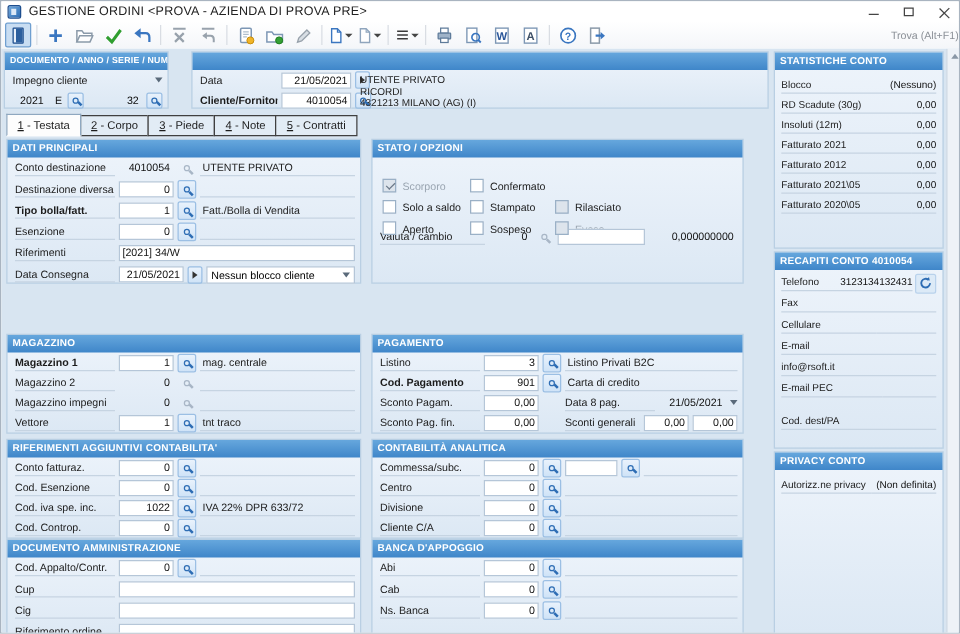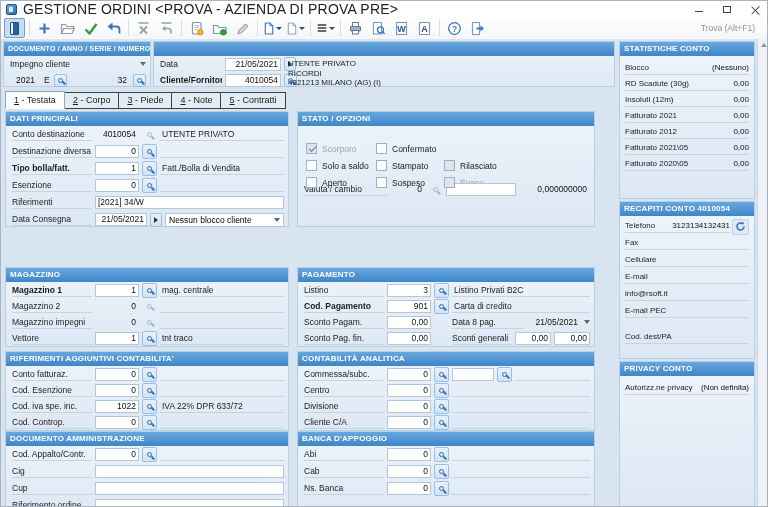--- a/index.html
+++ b/index.html
@@ -4,39 +4,39 @@
 <style>
   * { margin:0; padding:0; box-sizing:border-box; }
   html,body { background:#e8e8e8; }
   body { font-family:"Liberation Sans", sans-serif; }
   .win { position:relative; width:768px; height:507px; background:#fff; overflow:hidden; border:1px solid #a9b4c0; }
 
   
   .titlebar { position:absolute; left:0; top:0; width:768px; height:16px; background:#fff; display:flex; align-items:center; }
   .appicon { width:11px; height:11px; margin-left:5px; border-radius:2px; background:linear-gradient(135deg,#6fa8dc,#2e6db4); border:1px solid #1d4e8f; position:relative; }
   .appicon::after { content:""; position:absolute; left:2px; top:2px; width:4px; height:5px; background:#dce9f7; }
-  .title { font-size:14px; color:#222; margin-left:6px; letter-spacing:0.2px; }
+  .title { font-size:10px; color:#222; margin-left:6px; letter-spacing:0.2px; }
   .wctrls { margin-left:auto; display:flex; height:16px; }
   .wbtn { width:28px; height:16px; display:flex; align-items:center; justify-content:center; }
   .ic-min { width:8px; height:1px; background:#444; margin-top:5px; }
   .ic-max { width:8px; height:7px; border:1px solid #444; }
   .ic-close { position:relative; width:9px; height:9px; }
   .ic-close::before,.ic-close::after { content:""; position:absolute; left:4px; top:0; width:1.4px; height:11px; background:#444; }
   .ic-close::before { transform:rotate(45deg); }
   .ic-close::after { transform:rotate(-45deg); }
 
   
   .toolbar { position:absolute; left:0; top:16px; width:768px; height:22px; background:linear-gradient(#ffffff,#f4f6f9); display:flex; align-items:center; padding-left:2px; }
   .tbtn { width:21px; height:20px; display:flex; align-items:center; justify-content:center; border:1px solid transparent; border-radius:2px; margin:0 1px; }
   .tbtn.act { background:#c8ddf2; border-color:#6f9fd0; }
   .navg { width:9px; height:13px; background:linear-gradient(90deg,#e8f0fa 0 2px,#2c5f9e 2px); border:1px solid #1d4e8f; border-radius:1px; }
   .tsep { width:1px; height:16px; background:#d9dde3; margin:0 3px; }
   .tcaret { width:0; height:0; border-left:3px solid transparent; border-right:3px solid transparent; border-top:3.5px solid #444; margin-left:1px; }
   .tgroup { display:flex; align-items:center; }
-  .findlbl { margin-left:auto; margin-right:14px; font-size:8.5px; color:#8a8f96; }
+  .findlbl { margin-left:auto; margin-right:2px; font-size:8.5px; color:#8a8f96; }
 
   
   .content { position:absolute; left:0; top:38px; width:768px; height:469px; background:#d8e5f1; overflow:hidden; }
 
   .panel { position:absolute; border:1px solid #b9cfe3; background:linear-gradient(#eef4fb,#dce8f4); }
   .phead { height:14px; background:linear-gradient(#66a7dd,#3f86c9); color:#fff; font-size:8px; font-weight:bold; line-height:14px; padding-left:4px; letter-spacing:0.2px; white-space:nowrap; overflow:hidden; }
 
   .r { display:flex; align-items:center; height:17px; padding:0 4px 0 6px; gap:3px; }
   .r16 { height:16px; }
   .l { width:80px; flex:0 0 auto; font-size:8.5px; color:#1c1c1c; border-bottom:1px solid #c6d4e2; height:13px; line-height:12px; white-space:nowrap; overflow:hidden; }
@@ -235,21 +235,21 @@
           <rect x="2.5" y="1.5" width="7" height="12" fill="#fff" stroke="#8b9aa9" stroke-width="1.2"></rect>
           <path d="M6.5 7.5h4.5" stroke="#3a76c0" stroke-width="1.8"></path>
           <path d="M10.5 4.5l3.5 3-3.5 3z" fill="#3a76c0"></path>
         </svg>
       </div>
     <span class="findlbl">Trova (Alt+F1)</span>
   </div>
 
   <div class="content">
 
-    <div class="panel" style="left:2px;top:2px;width:148px;height:46px;">
+    <div class="panel" style="left:2px;top:2px;width:132px;height:46px;">
       <div class="phead" style="font-size:7px;">DOCUMENTO / ANNO / SERIE / NUMERO</div>
       <div class="r r16" style="padding-right:4px;">
         <span class="hdr-lbl" style="flex:1;">Impegno cliente</span>
         <span class="caret"></span>
       </div>
       <div class="r r16">
         <span class="i if" style="width:28px;">2021</span>
         <span class="i if" style="width:10px;text-align:center;">E</span>
         <span class="mag" style="width:13px;height:13px;">
             <i></i>
@@ -548,25 +548,25 @@
       <div class="phead">DOCUMENTO AMMINISTRAZIONE</div>
       <div class="r">
           <span class="l">Cod. Appalto/Contr.</span>
           <span class="i">0</span>
           <span class="mag">
             <i></i>
           </span>
           <span class="desc"></span>
         </div>
       <div class="r">
+          <span class="l">Cup</span>
+          <span class="i it wide"></span>
+        </div>
+      <div class="r">
           <span class="l">Cig</span>
-          <span class="i it wide"></span>
-        </div>
-      <div class="r">
-          <span class="l">Cup</span>
           <span class="i it wide"></span>
         </div>
       <div class="r">
           <span class="l">Riferimento ordine</span>
           <span class="i it wide"></span>
         </div>
     </div>
 
     <div class="panel" style="left:296px;top:392px;width:298px;height:84px;">
       <div class="phead">BANCA D'APPOGGIO</div>

